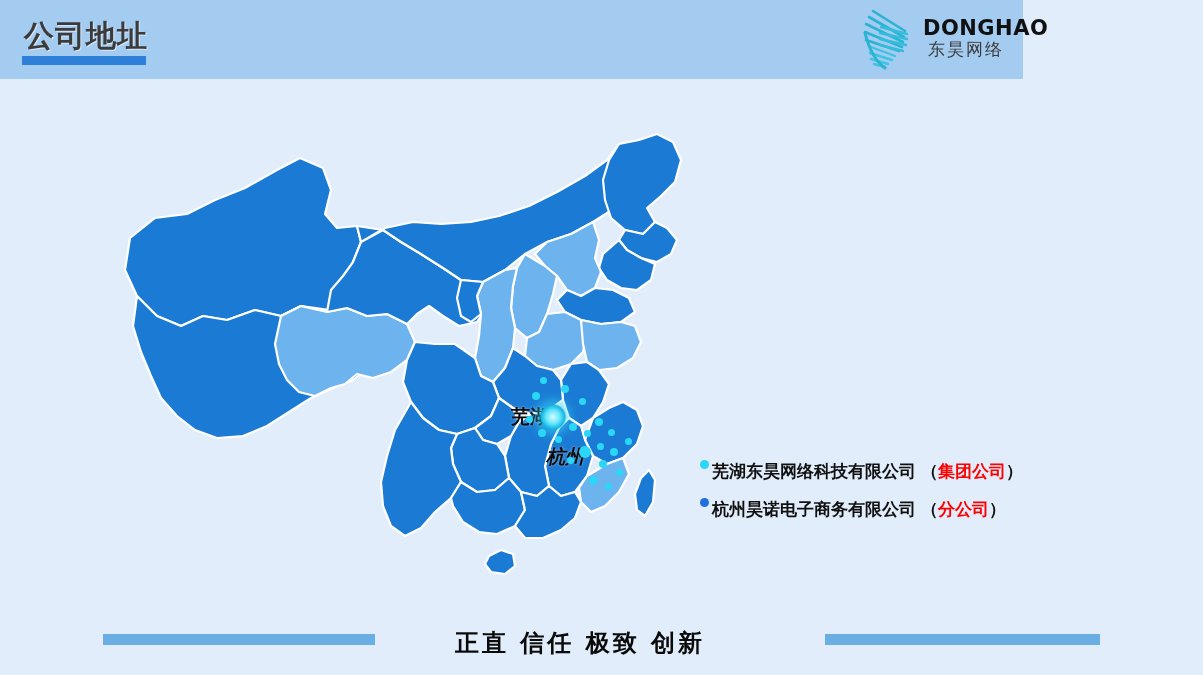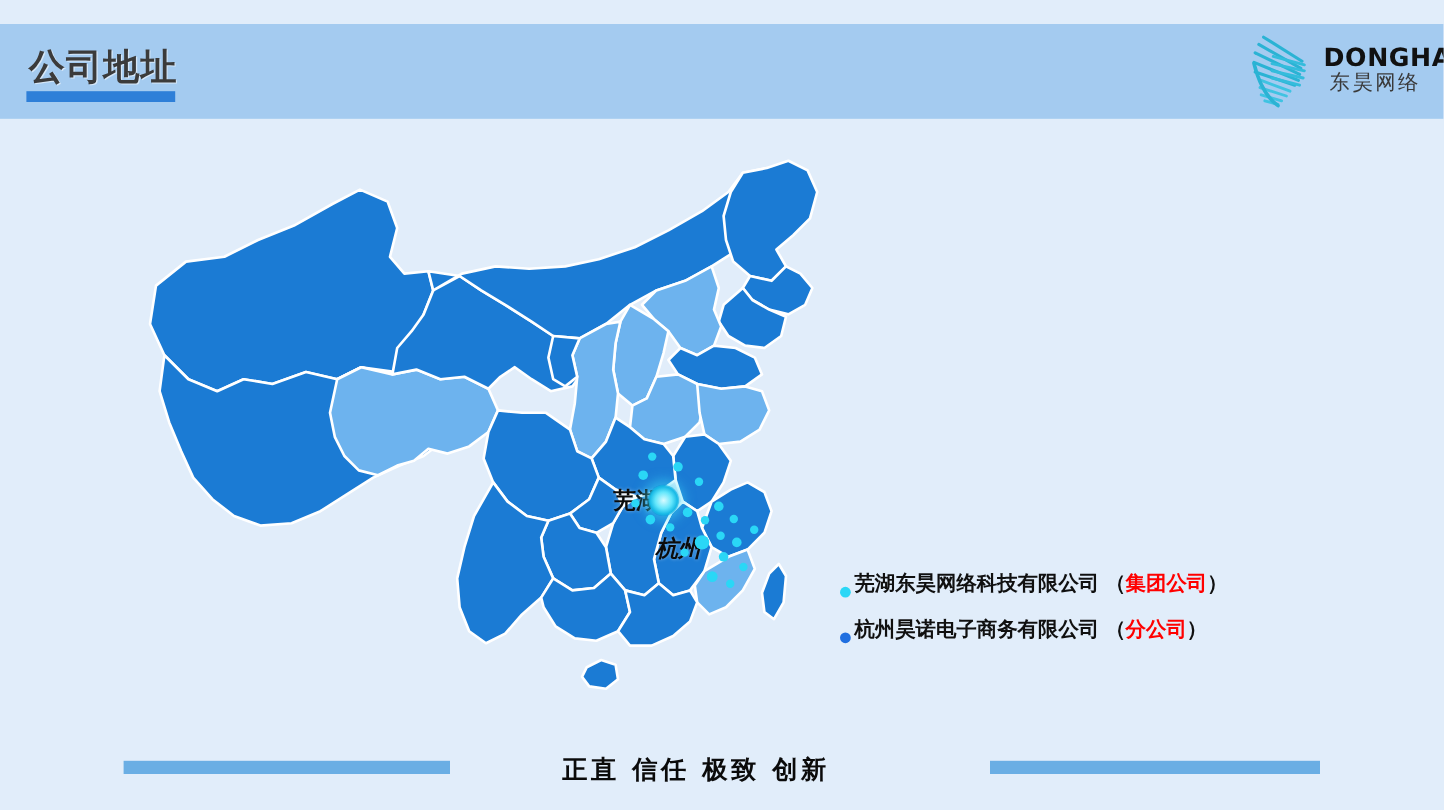--- a/index.html
+++ b/index.html
@@ -12,24 +12,23 @@
     overflow: hidden;
     background: #e1edfa;
     font-family: "DejaVu Sans", "Liberation Sans", sans-serif;
     position: relative;
   }
 
   
   .header {
     position: absolute;
     left: 0; top: 0;
-    width: 1203px;
+    width: 1023px;
     height: 79px;
     background: #a4cbf0;
-    margin-top: 20px;
   }
   .page-title {
     position: absolute;
     left: 24px;
     top: 16px;
     font-size: 30px;
     font-weight: bold;
     color: #3b3b3b;
     letter-spacing: 1px;
     text-shadow: 1px 1px 0 rgba(255,255,255,0.55);
@@ -118,21 +117,21 @@
 
   
   .legend {
     position: absolute;
     left: 700px;
     top: 460px;
     width: 420px;
   }
   .legend-row {
     display: flex;
-    align-items: flex-end;
+    align-items: flex-start;
     height: 38px;
     white-space: nowrap;
   }
   .legend-bullet {
     width: 9px; height: 9px;
     border-radius: 50%;
     margin-right: 3px;
     flex: 0 0 auto;
   }
   .legend-text {
@@ -161,21 +160,21 @@
     background: #6aaee4;
   }
   .footer-bar-left { left: 103px; width: 272px; }
   .footer-bar-right { left: 825px; width: 275px; }
   .footer-slogan {
     position: absolute;
     left: 455px;
     top: 627px;
     width: 250px;
     text-align: center;
-    font-size: 21px;
+    font-size: 24px;
     font-weight: bold;
     color: #0a0a0a;
     letter-spacing: 3px;
     white-space: nowrap;
   }
 </style>
 </head>
 <body>
 
 <div class="header">

